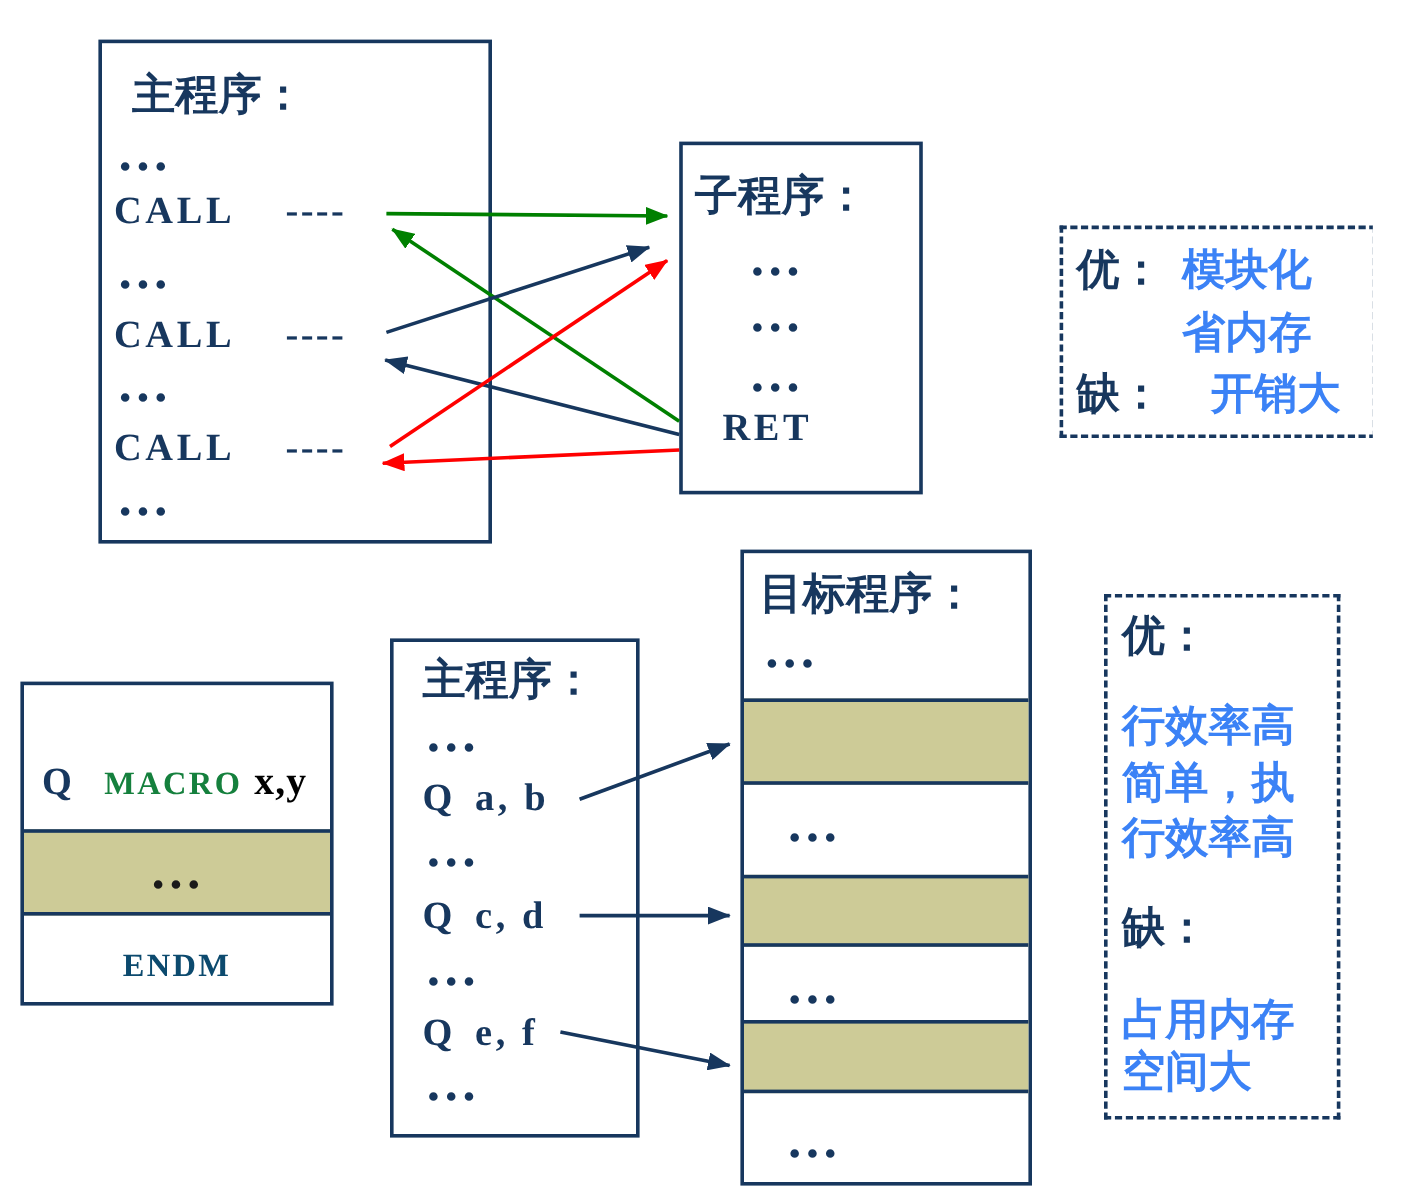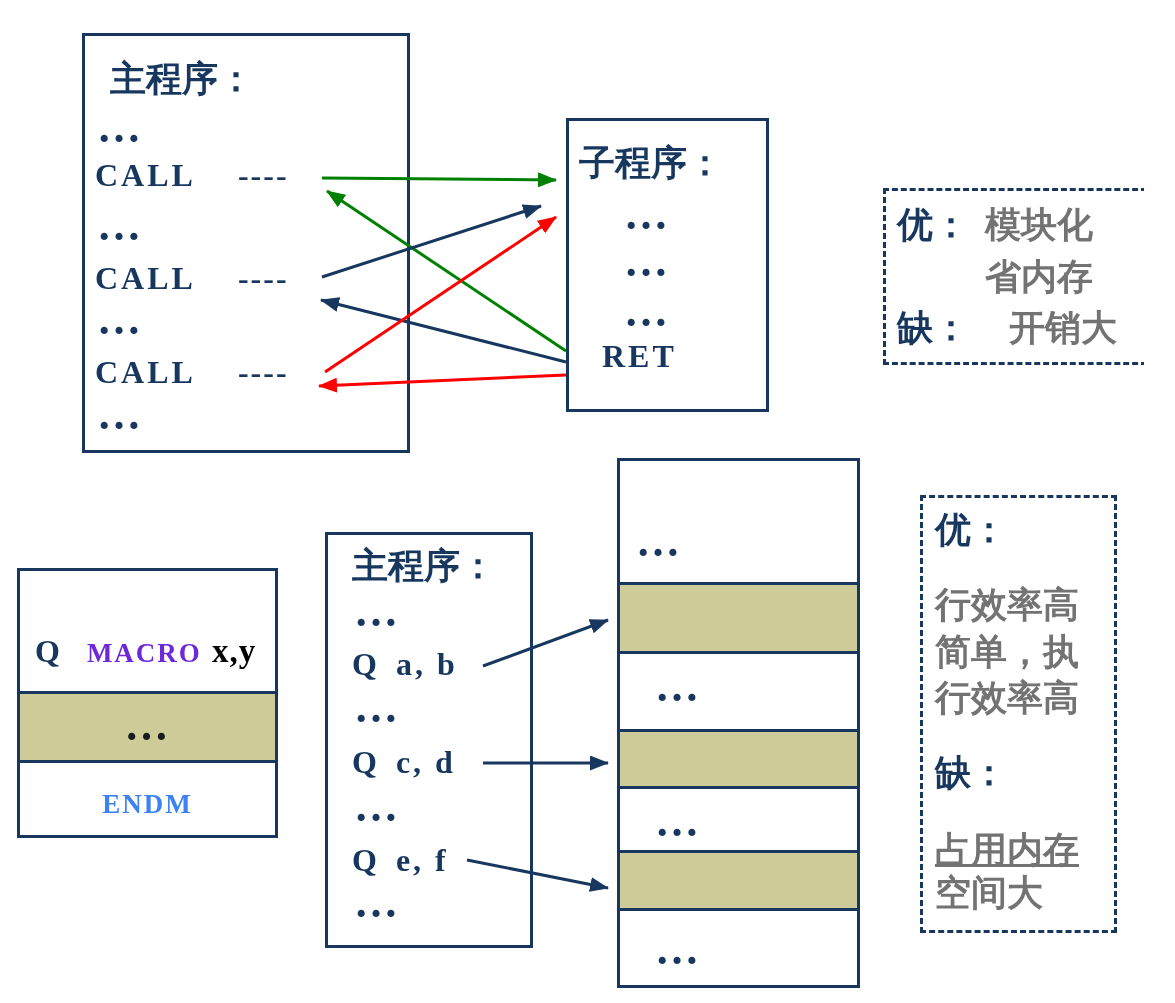--- a/index.html
+++ b/index.html
@@ -2,29 +2,29 @@
 <html><head>
 <meta charset="utf-8">
 <style>
   html,body { margin:0; padding:0; background:#ffffff; }
   .stage { position:relative; width:1144px; height:1003px; background:#ffffff; overflow:hidden; }
   .arrows { position:absolute; left:0; top:0; width:1175px; height:1003px; pointer-events:none; z-index:5; }
   .box { position:absolute; border:3px solid #17375E; background:#ffffff; box-sizing:border-box; z-index:2; }
   .dashedbox { position:absolute; border:3px dashed #17375E; background:#ffffff; box-sizing:border-box; z-index:2; }
   .row { position:absolute; white-space:nowrap; }
   .cn  { font-family:"Liberation Sans","DejaVu Sans",sans-serif; font-weight:bold; font-size:36px; line-height:40px; color:#17375E; }
-  .cn-green { font-family:"Liberation Sans","DejaVu Sans",sans-serif; font-weight:bold; font-size:36px; line-height:40px; color:#737373; }
+  .cn-green { font-family:"Liberation Sans","DejaVu Sans",sans-serif; font-weight:bold; font-size:36px; line-height:40px; color:#3b82f6; }
   .lat { font-family:"Liberation Serif","DejaVu Serif",serif; font-weight:bold; font-size:32px; line-height:40px; color:#17375E; letter-spacing:3px; }
   .ell { font-family:"Liberation Serif","DejaVu Serif",serif; font-weight:bold; font-size:44px; line-height:30px; color:#17375E; letter-spacing:2px; }
   .ell-black { color:#1a1a1a; }
   .dashes { letter-spacing:2px; margin-left:42px; }
   .band { position:absolute; left:0; right:0; background:#CDCB97; border-top:3px solid #17375E; border-bottom:3px solid #17375E; box-sizing:border-box; }
-  .kw-red { font-family:"Liberation Serif","DejaVu Serif",serif; font-weight:bold; font-size:27px; color:#6d28d9; letter-spacing:2px; }
+  .kw-red { font-family:"Liberation Serif","DejaVu Serif",serif; font-weight:bold; font-size:27px; color:#15803d; letter-spacing:2px; }
   .params { font-family:"Liberation Serif","DejaVu Serif",serif; font-weight:bold; font-size:33px; color:#000000; letter-spacing:1px; }
-  .endm { font-family:"Liberation Serif","DejaVu Serif",serif; font-weight:bold; font-size:27px; color:#3b82f6; letter-spacing:2px; width:100%; text-align:center; }
+  .endm { font-family:"Liberation Serif","DejaVu Serif",serif; font-weight:bold; font-size:27px; color:#0c4a6e; letter-spacing:2px; width:100%; text-align:center; }
   .args { margin-left:16px; }
 </style>
 </head>
 <body>
 
 <div class="stage">
 
   <svg class="arrows" xmlns="http://www.w3.org/2000/svg" viewBox="0 0 1175 1003">
       <defs>
         <marker id="arrow-head-green" markerUnits="userSpaceOnUse" markerWidth="19" markerHeight="15" refX="18" refY="7.5" orient="auto">
@@ -89,32 +89,33 @@
     <div class="row ell" style="top:62px; left:26px;">…</div>
     <div class="row lat" style="top:109px; left:24px;"><span>Q</span><span class="args">a, b</span></div>
     <div class="row ell" style="top:158px; left:26px;">…</div>
     <div class="row lat" style="top:207px; left:24px;"><span>Q</span><span class="args">c, d</span></div>
     <div class="row ell" style="top:257px; left:26px;">…</div>
     <div class="row lat" style="top:305px; left:24px;text-align:center;"><span>Q</span><span class="args">e, f</span></div>
     <div class="row ell" style="top:353px; left:26px;">…</div>
   </div>
 
   <div class="box" style="left:617px; top:458px; width:243px; height:530px;">
+    <div class="row cn" style="top:14px; left:13px;">目标程序：</div>
     <div class="row ell" style="top:66px; left:16px;">…</div>
     <div class="band" style="top:121px; height:72px;"></div>
     <div class="row ell" style="top:211px; left:35px;">…</div>
     <div class="band" style="top:268px; height:60px;"></div>
     <div class="row ell" style="top:346px; left:35px;">…</div>
     <div class="band" style="top:389px; height:61px;"></div>
     <div class="row ell" style="top:474px; left:35px;">…</div>
   </div>
 
   <div class="dashedbox" style="left:920px; top:495px; width:197px; height:438px;">
     <div class="row cn" style="top:12px;  left:12px;">优：</div>
     <div class="row cn-green" style="top:87px;  left:12px;">行效率高</div>
     <div class="row cn-green" style="top:180px; left:12px;">行效率高</div>
     <div class="row cn-green" style="top:134px; left:12px;">简单，执</div>
     <div class="row cn" style="top:255px; left:12px;">缺：</div>
-    <div class="row cn-green" style="top:332px; left:12px;text-decoration:underline;">占用内存</div>
+    <div class="row cn-green" style="top:332px; left:12px;">占用内存</div>
     <div class="row cn-green" style="top:375px; left:12px;">空间大</div>
   </div>
 
 </div>
 
 </body></html>

